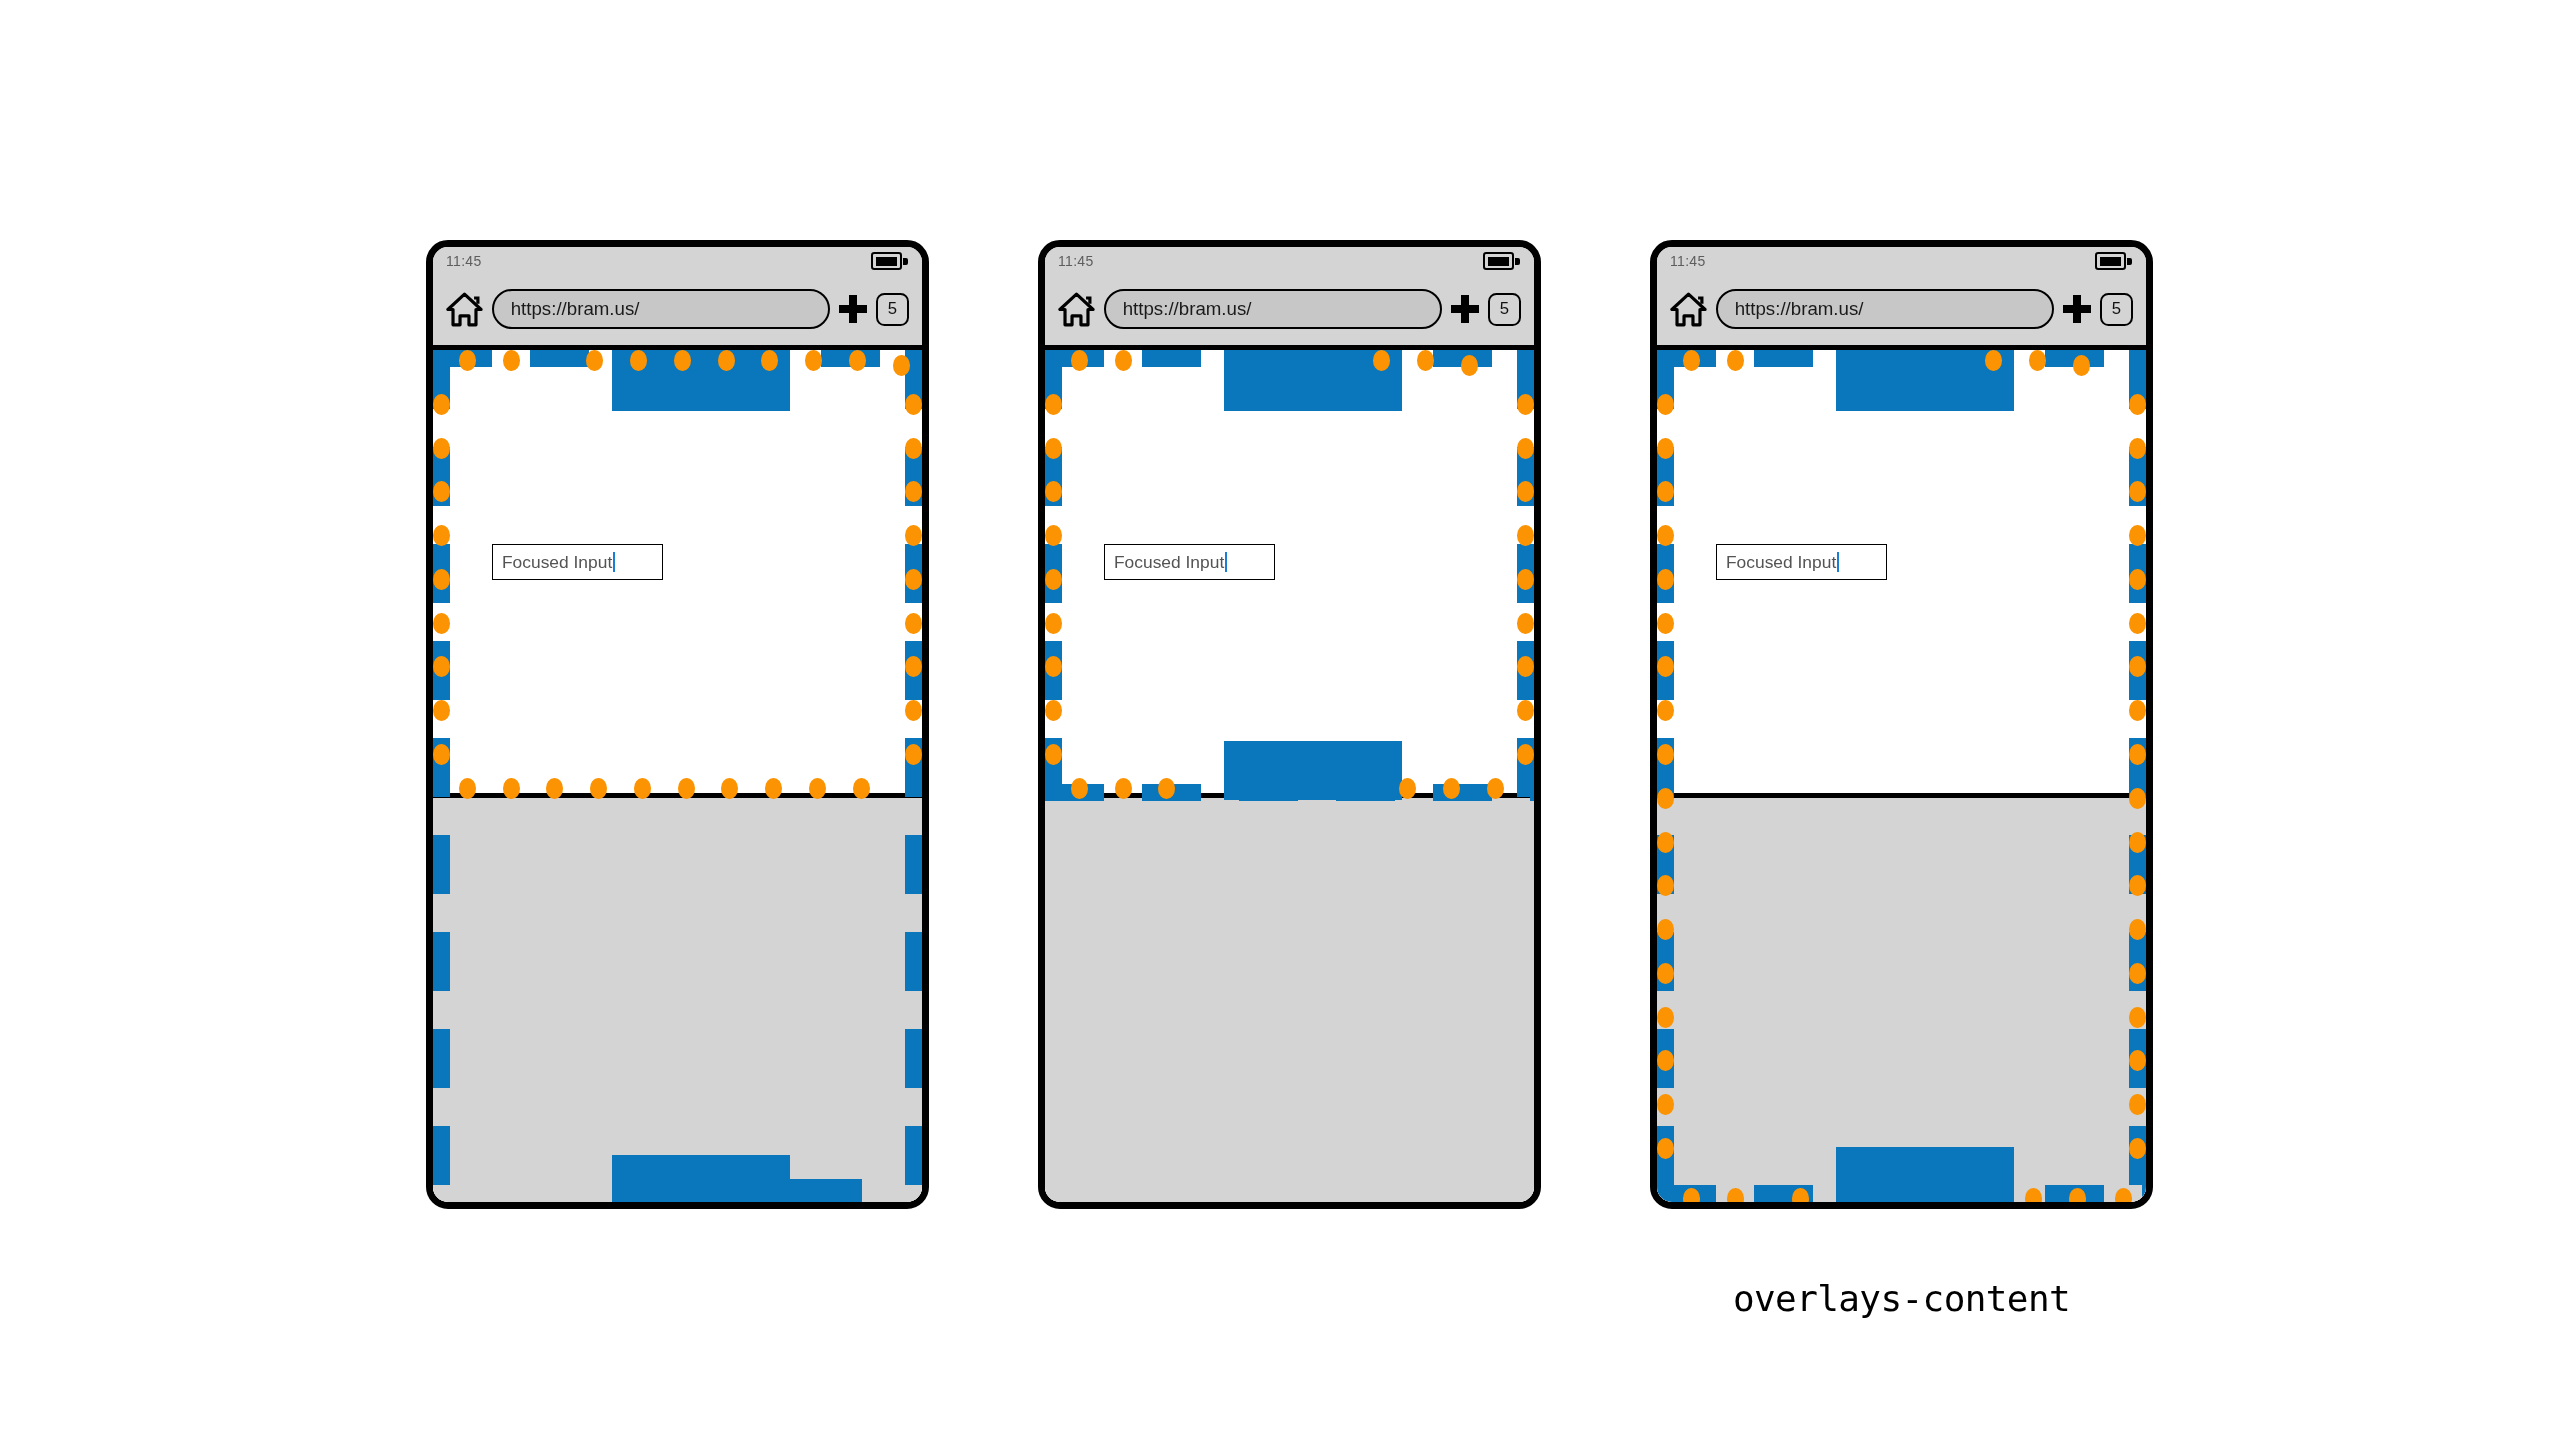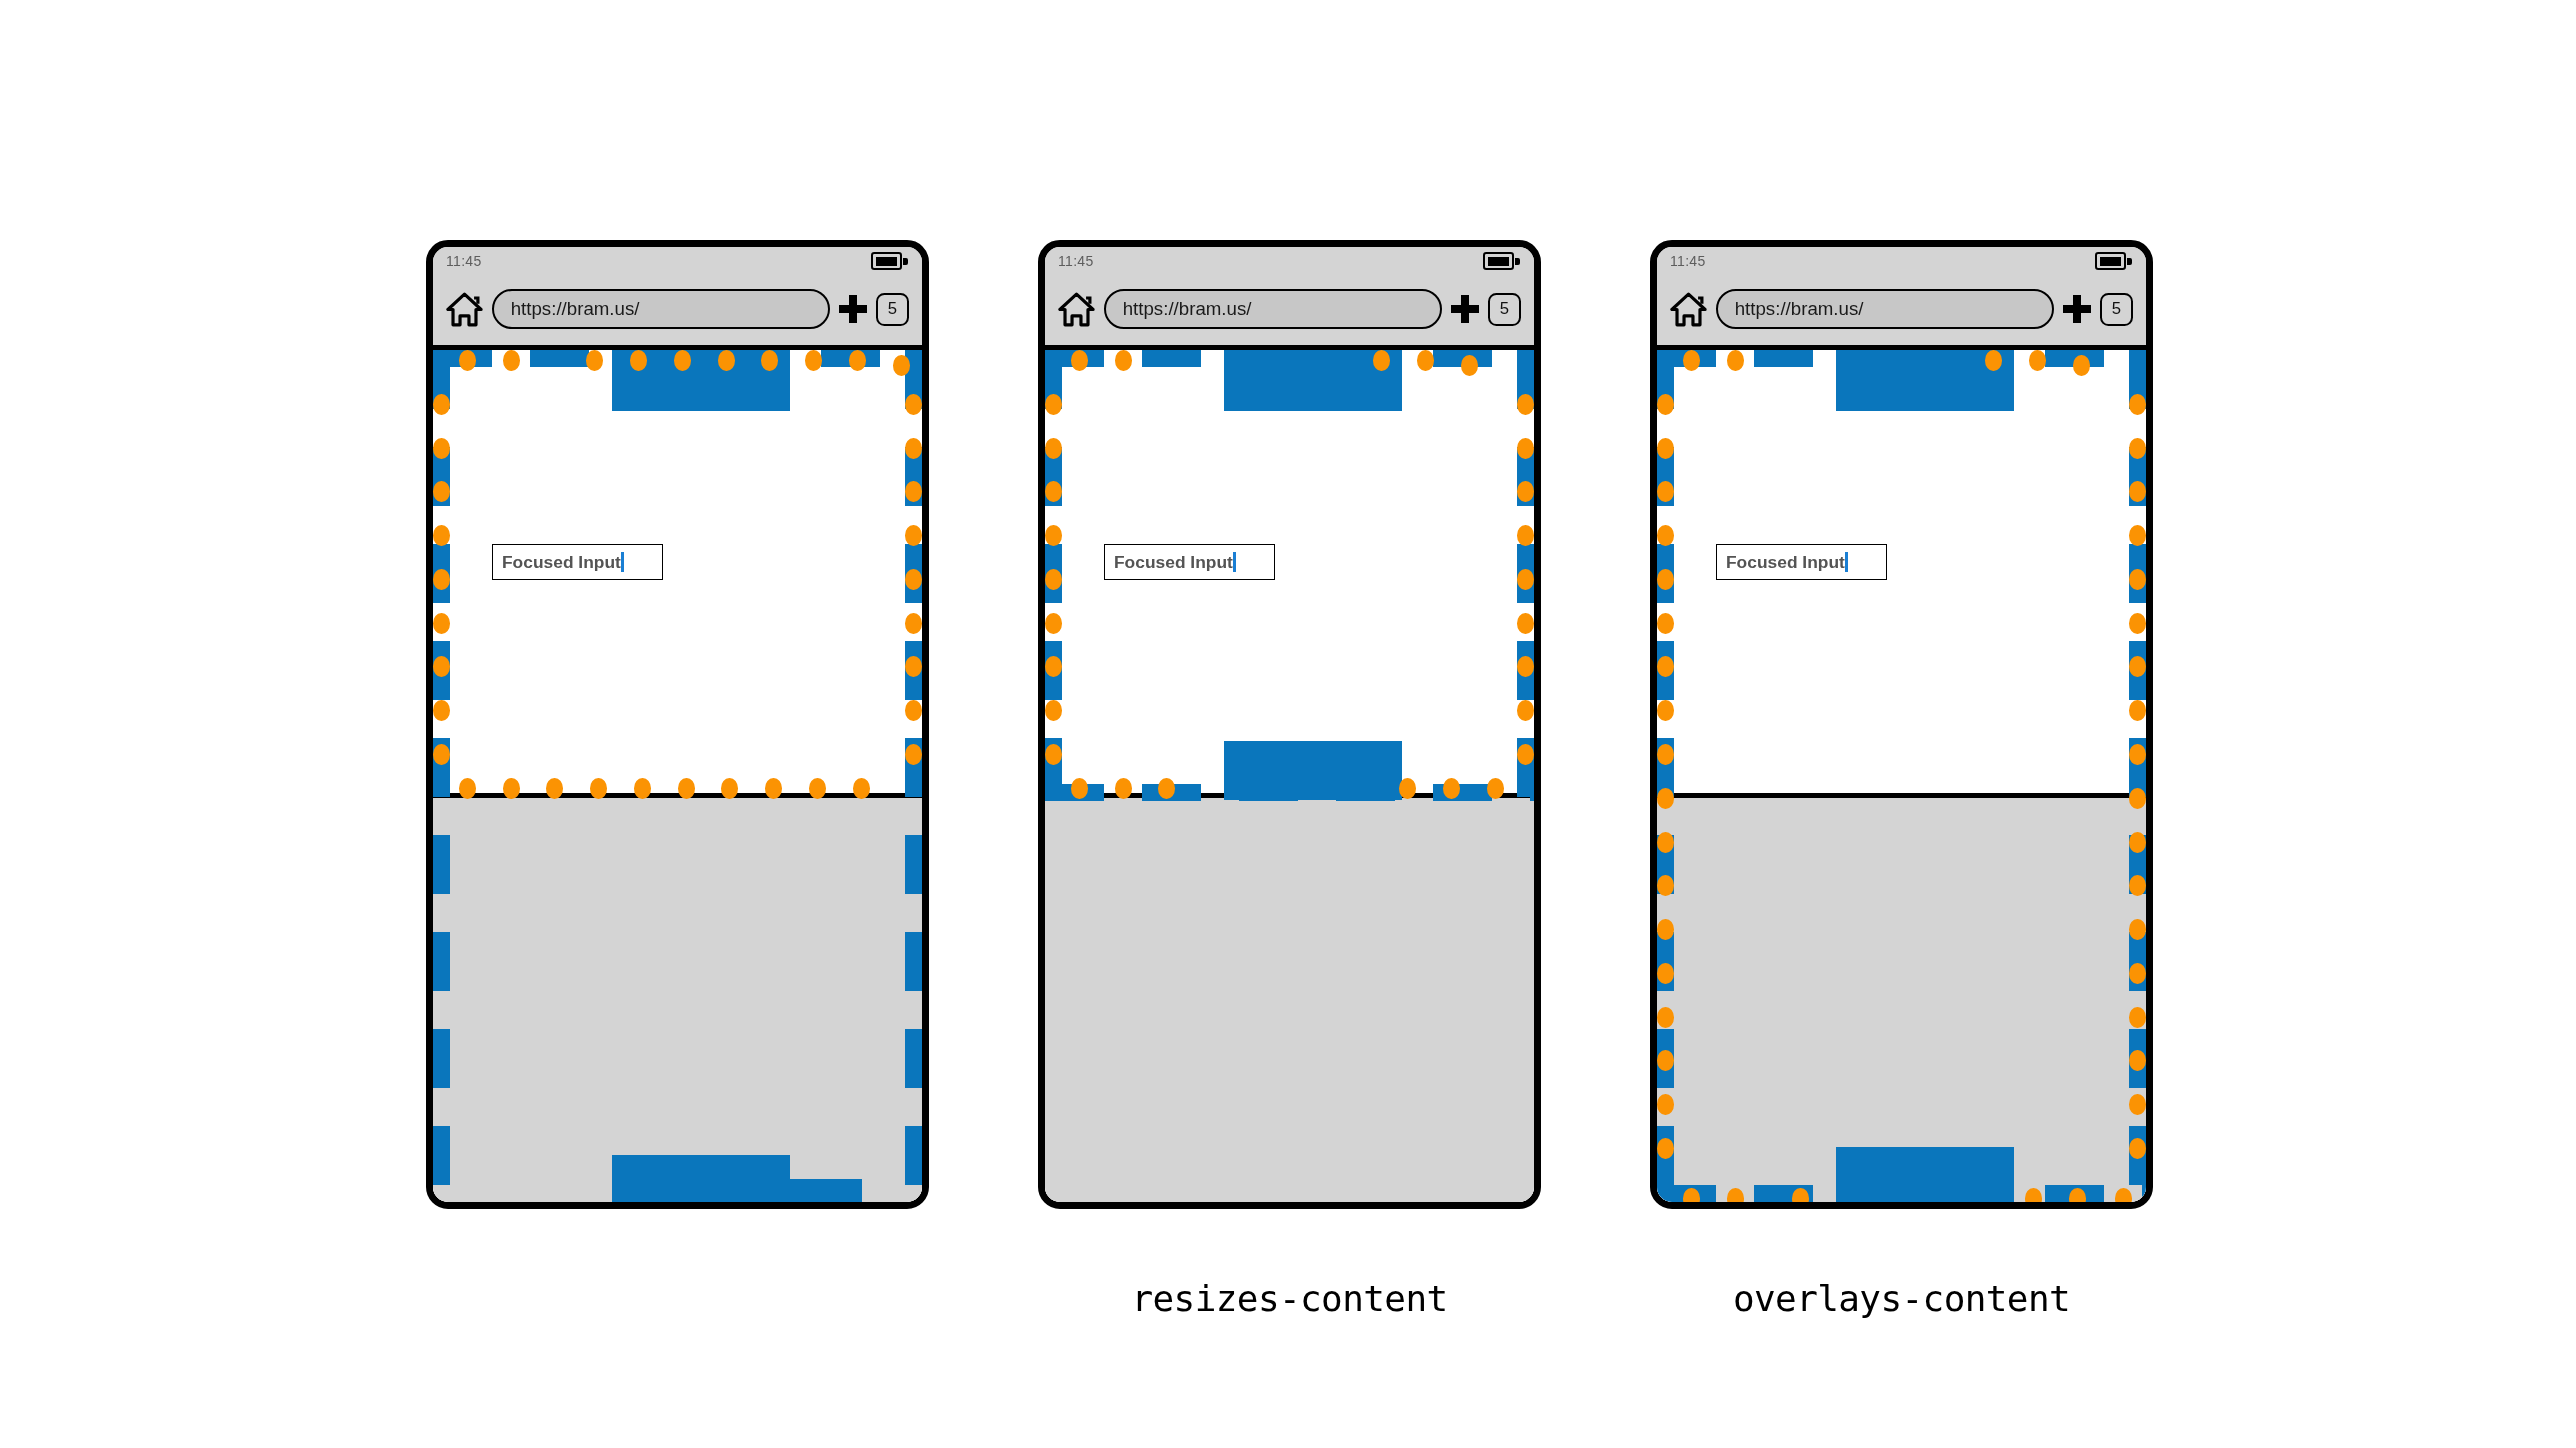--- a/index.html
+++ b/index.html
@@ -74,21 +74,21 @@
   .tabcount{
     flex:0 0 auto;width:33px;height:33px;
     border:2.6px solid #000;border-radius:8.4px;
     display:flex;align-items:center;justify-content:center;
     font-size:16.7px;color:#111;background:#d4d4d4;box-sizing:border-box;
   }
 
   
   .pagearea{
     position:absolute;left:0;right:0;top:103px;bottom:0;
-    background:#ffffff;overflow:hidden;font-weight:bold;
+    background:#ffffff;overflow:hidden;
   }
   .webview{
     position:absolute;left:0;right:0;top:0;
     background:#ffffff;
   }
   .keyboard{
     position:absolute;left:0;right:0;bottom:0;
     background:#d4d4d4;
     border-top:5.8px solid #000000;
     box-sizing:border-box;
@@ -317,21 +317,20 @@
           <div class="dot" style="left:442px;top:428px;"></div>
         </div>
 
         <div class="inputbox" style="left:59px;top:194px;width:171px;height:36px;" title="Focused Input">
           <span>Focused Input</span>
             <span class="caret"></span>
         </div>
       </div>
     </div>
   </div>
-  <div class="caption" style="left:1038px;top:1278px;">resizes-content</div>
 
   <div class="phone" id="phone-2" style="left:1650px;top:240px;">
     <div class="shell">
 
       <div class="chrome">
         <div class="clock">11:45</div>
         <div class="battery">
           <div class="body">
               <div class="fill"></div>
             </div>

